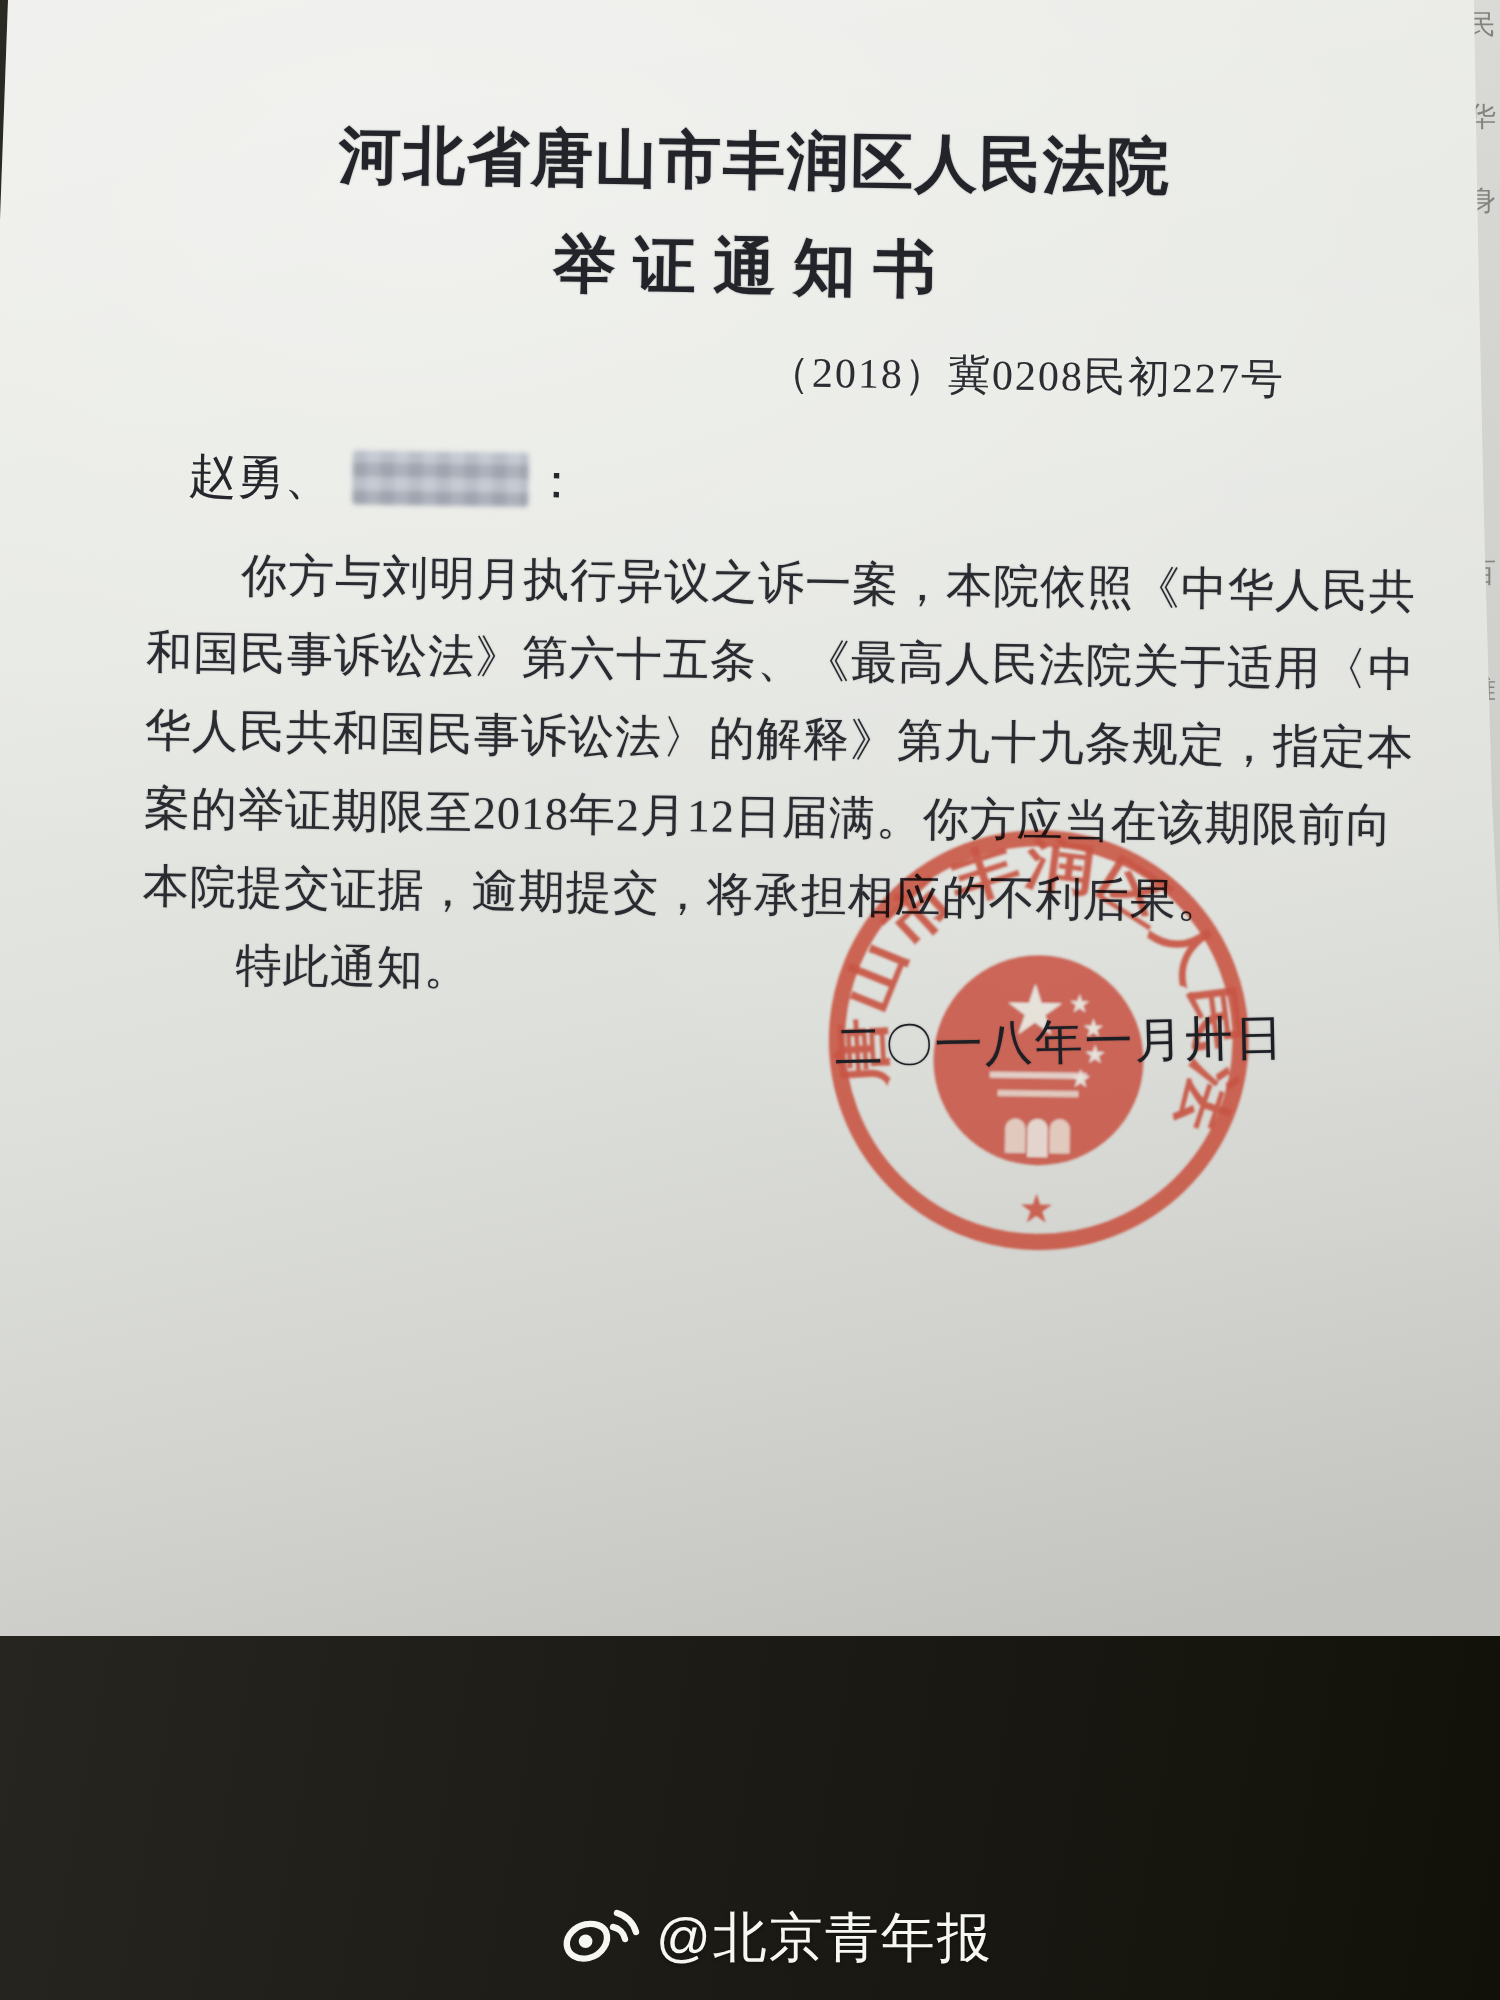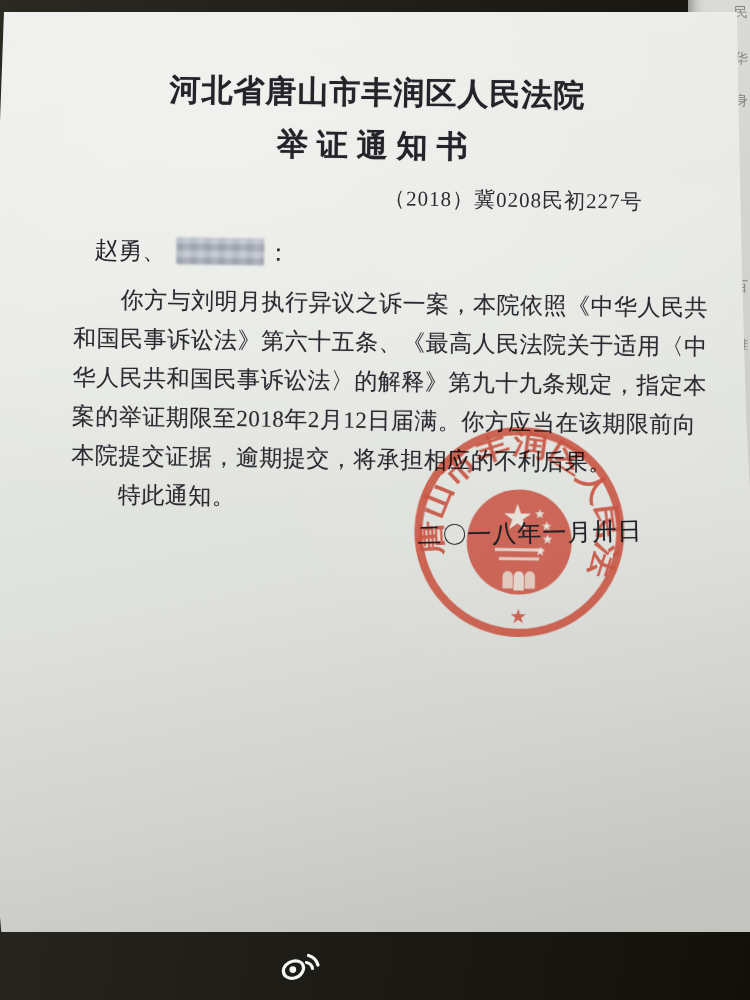--- a/index.html
+++ b/index.html
@@ -14,21 +14,21 @@
   .frag{position:absolute;left:46px;font-family:"Liberation Serif",serif;
         font-size:14px;color:#75766f;opacity:.85;}
   .frag:nth-of-type(1){top:12px}
   .frag:nth-of-type(2){top:58px}
   .frag:nth-of-type(3){top:100px}
   .frag:nth-of-type(4){top:286px}
   .frag:nth-of-type(5){top:344px}
   .frag:nth-of-type(6){top:474px}
   .frag:nth-of-type(7){top:524px}
   
-  .paper{position:absolute;left:0;top:12px;width:750px;height:920px;
+  .paper{position:absolute;left:0;top:0;width:750px;height:818px;
     background:
       radial-gradient(130% 70% at 28% 12%,rgba(255,255,255,.30),rgba(255,255,255,0) 62%),
       radial-gradient(80% 50% at 85% 45%,rgba(255,255,255,.10),rgba(255,255,255,0) 70%),
       linear-gradient(168deg,#edeeea 0%,#e7e9e4 34%,#dee0db 58%,#d2d3cf 78%,#c3c4c0 96%);
     clip-path:polygon(4px 0,737px 0,739px 120px,742px 260px,746px 400px,750px 480px,
       750px 973px,550px 982px,320px 989px,40px 996px,8px 998px,0 905px,0 110px);}
   .content{position:absolute;inset:0;transform:rotate(.8deg);transform-origin:375px 260px;}
   .court-name,.doc-title{position:absolute;left:0;width:750px;text-align:center;
     font-family:"Liberation Sans",sans-serif;font-weight:bold;color:#23242a;
     text-shadow:0 0 1px rgba(30,30,40,.4);}
@@ -129,15 +129,16 @@
 
   <div class="watermark">
     <svg class="wm-icon" viewBox="0 0 40 34">
       <g stroke="#f6f6f3" fill="none" stroke-width="3.2" stroke-linecap="round">
         <path d="M23 14 C 25 19 21 25.5 14.5 27 C 8.5 28.3 3.8 25.2 3.4 20.5 C 3 15.8 7.5 11.2 12.6 10.2 C 17.2 9.3 21.6 10.8 23 14 Z"></path>
         <path d="M26.5 11.5 A 7.5 7.5 0 0 1 32.5 17.5"></path>
         <path d="M28.5 4.5 A 14 14 0 0 1 38 14"></path>
       </g>
       <circle cx="12.8" cy="18.6" r="3.4" fill="#f6f6f3"></circle>
     </svg>
+    <span>@北京青年报</span>
   </div>
 
 </div>
 
 </body></html>

